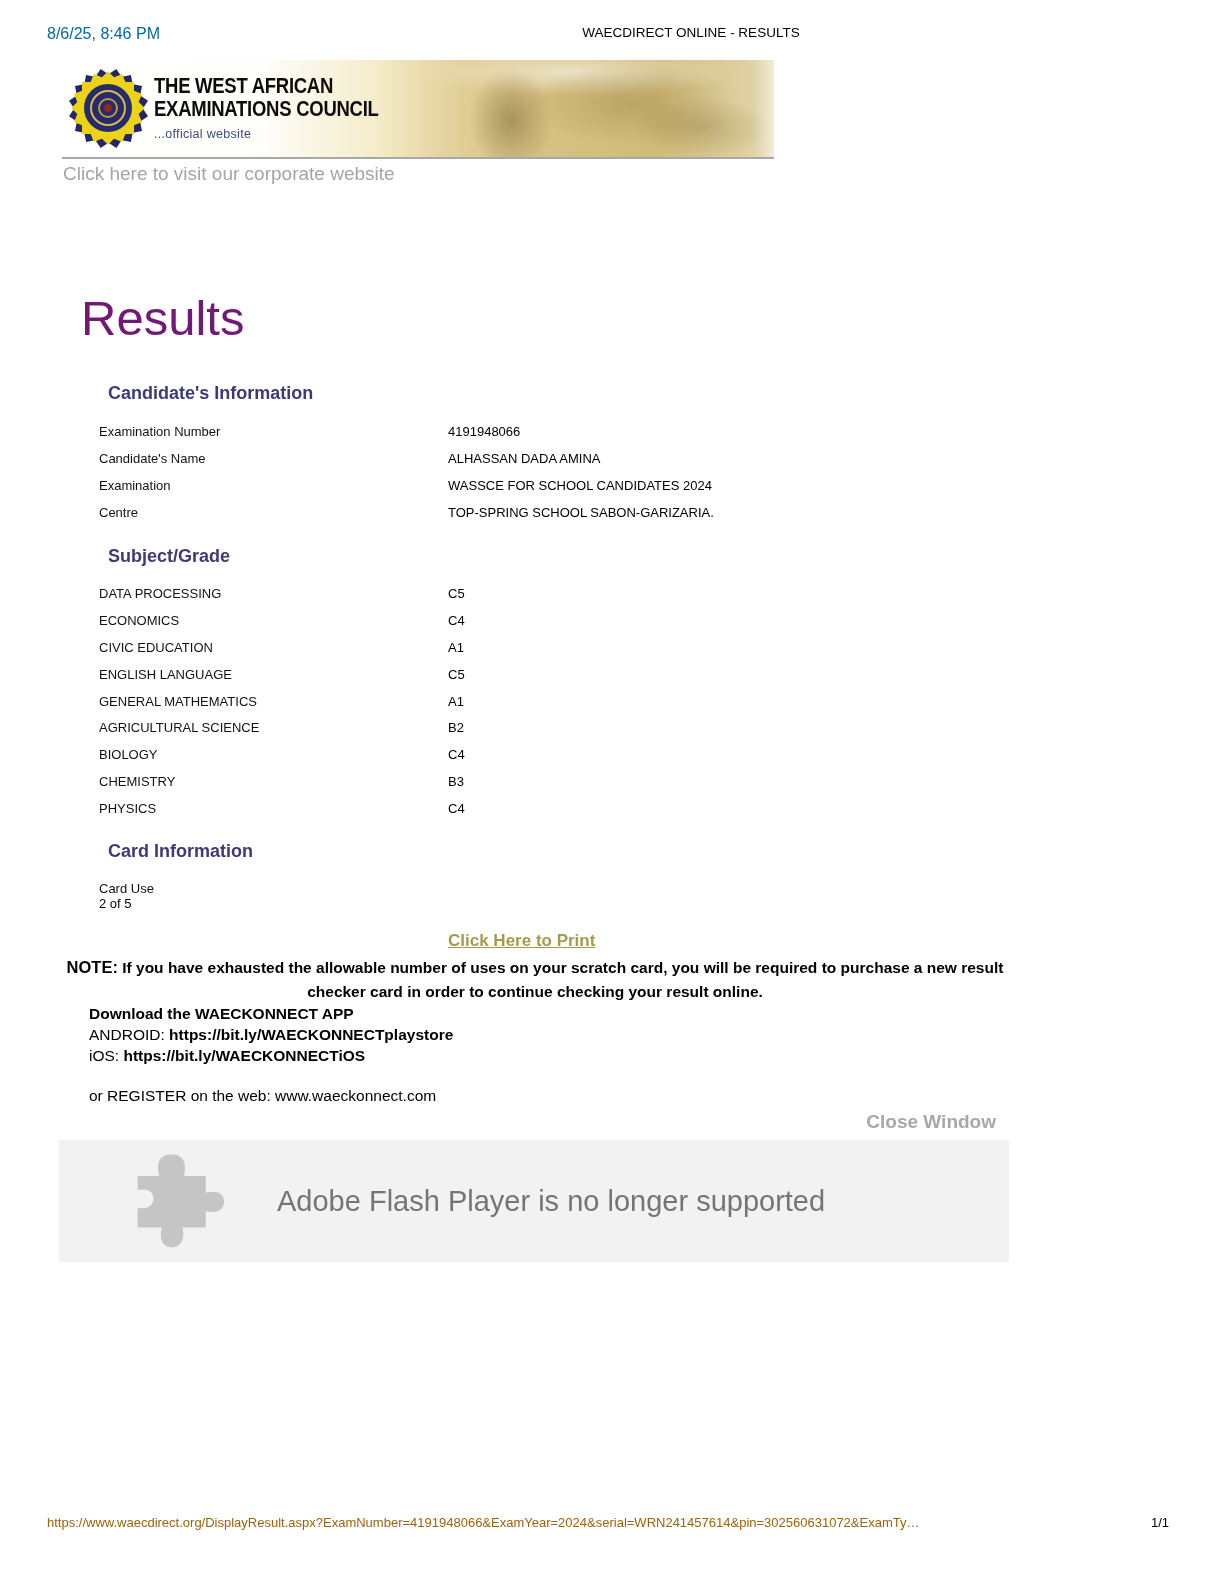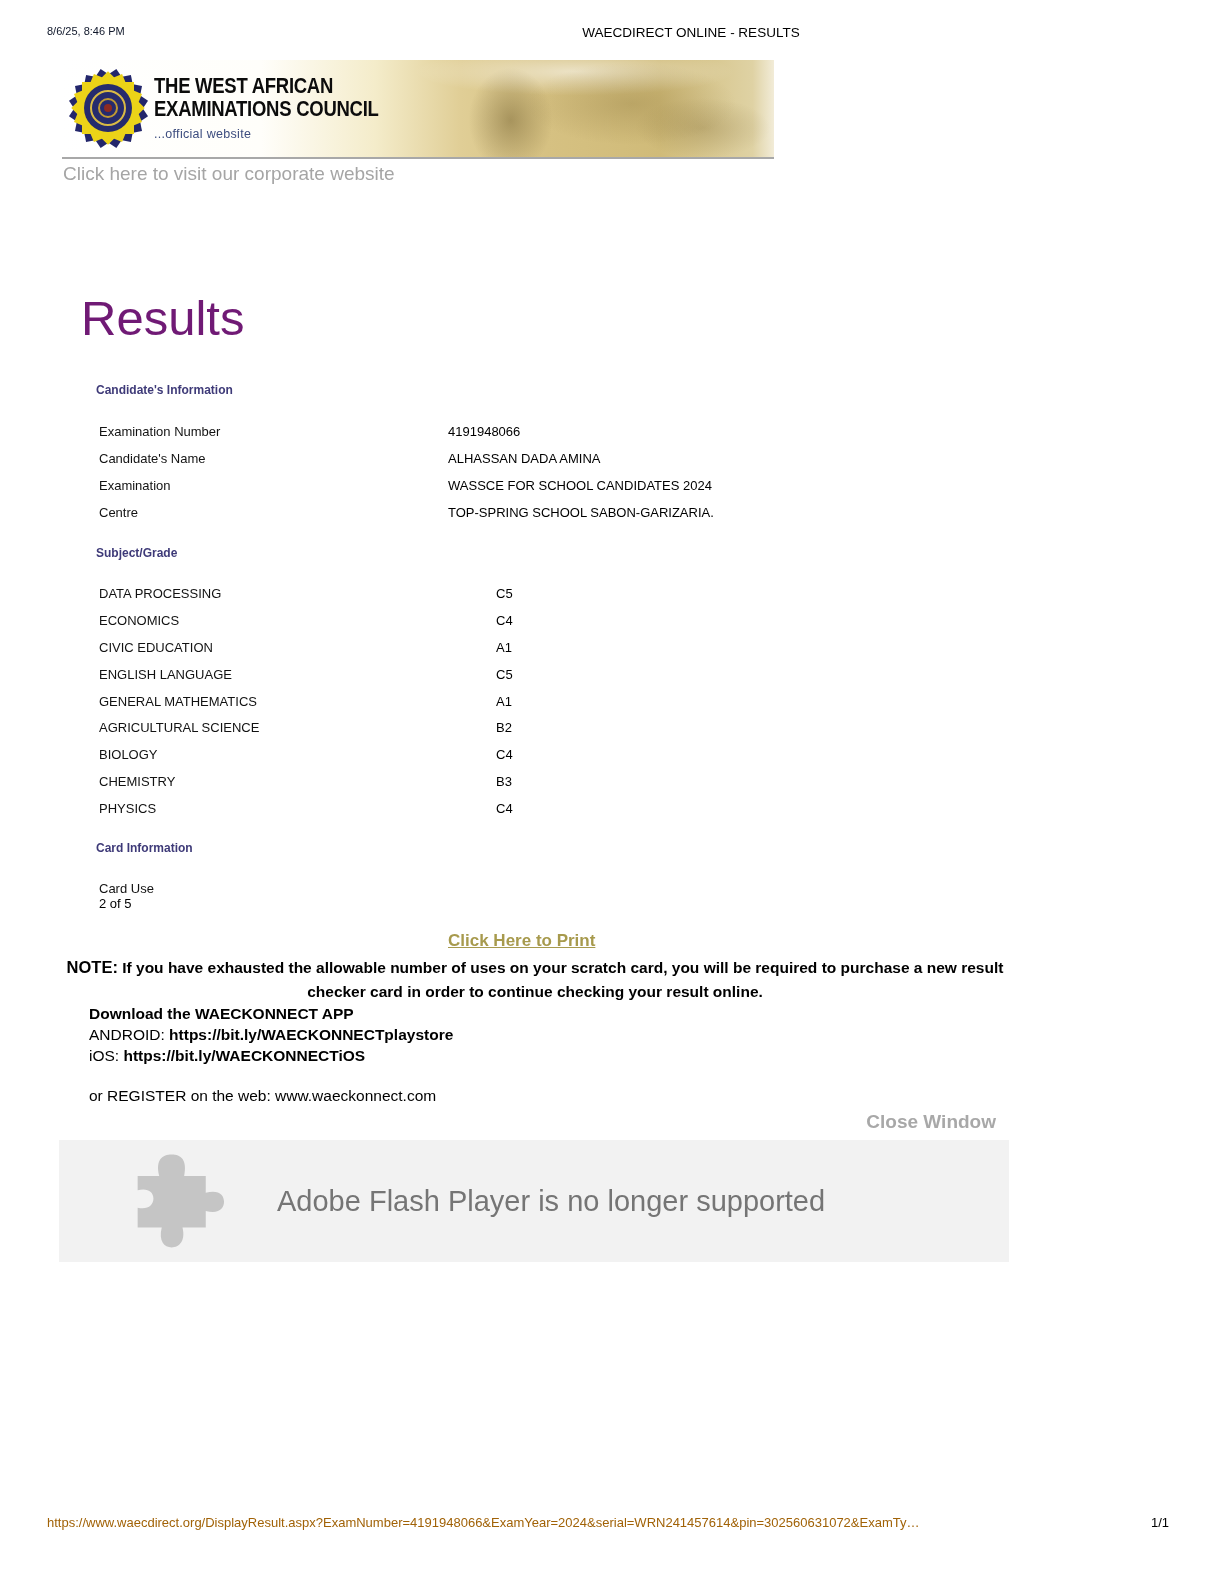--- a/index.html
+++ b/index.html
@@ -4,21 +4,21 @@
 <style>
   * { margin:0; padding:0; box-sizing:border-box; }
   html,body { background:#ffffff; }
   body {
     width:1224px; height:1584px; position:relative;
     font-family:"Liberation Sans", sans-serif;
     color:#1a1a1a; overflow:hidden;
   }
 
   
-  .ph-timestamp { position:absolute; left:47px; top:25px; font-size:11px; color:#0f172a; }
+  .ph-timestamp { position:absolute; left:47px; top:25px; font-size:16px; color:#0369a1; }
   .ph-title { position:absolute; left:691px; top:25px; transform:translateX(-50%); font-size:13.5px; color:#000; white-space:nowrap; }
   .pf-url { position:absolute; left:47px; top:1515px; font-size:13px; color:#a16207; white-space:nowrap; }
   .pf-page { position:absolute; right:55px; top:1515px; font-size:13px; color:#000; }
 
   
   .banner {
     position:absolute; left:62px; top:60px; width:712px; height:99px;
     background:linear-gradient(90deg,#ffffff 0%,#fffefa 28%,#f4ecca 44%,#e0ce96 56%,#d6c182 68%,#d0bb79 84%,#dfd2a4 97%,#f2ecd8 100%);
     border-bottom:2px solid #a8a8a8; cursor:pointer;
   }
@@ -42,27 +42,27 @@
   .logo-emblem::after { content:""; position:absolute; left:4px; top:4px; width:8px; height:8px; border-radius:50%; background:#8d2a22; }
   .banner-text { position:absolute; left:92px; top:15px; }
   .banner-title { font-weight:bold; font-size:21.5px; line-height:23px; color:#0c0c0c; letter-spacing:-.3px; transform:scaleX(.86); transform-origin:left top; white-space:nowrap; }
   .banner-tagline { margin-top:6px; font-size:12.5px; color:#3c4c7e; letter-spacing:.3px; }
 
   .corporate-link { position:absolute; left:63px; top:163px; font-size:19px; color:#a5a5a5; cursor:pointer; }
 
   
   .results-title { position:absolute; left:81px; top:290px; font-size:49px; color:#701a75; }
 
-  .section-heading { position:absolute; left:96px; font-weight:bold; font-size:12px; color:#3e3a78; }
+  .section-heading { position:absolute; left:108px; font-weight:bold; font-size:18px; color:#3e3a78; }
   .h-cand { top:383px; } .h-subj { top:546px; } .h-card { top:841px; }
 
   .kv-table { position:absolute; left:99px; }
   .t-cand { top:424px; } .t-subj { top:586px; } .t-card { top:881px; }
   .kv-row { display:flex; }
-  .t-cand .kv-row { height:27px; } .t-subj .kv-row { height:26.9px;gap:48px; } .t-card .kv-row { height:27px;flex-direction:column; }
+  .t-cand .kv-row { height:27px; } .t-subj .kv-row { height:26.9px; } .t-card .kv-row { height:27px;flex-direction:column; }
   .kv-label { width:349px; font-size:13px; color:#121212; }
   .kv-value { font-size:13px; color:#000000; white-space:nowrap; }
 
   .print-link { position:absolute; left:448px; top:931px; font-size:17px; font-weight:bold; color:#a79a4d; text-decoration:underline; cursor:pointer; }
 
   .note { position:absolute; left:60px; top:956px; width:950px; text-align:center; font-weight:bold; font-size:15.5px; line-height:23.5px; color:#000; }
   .note-label { font-size:16.5px; }
 
   .app-promo { position:absolute; left:89px; top:1003px; font-size:15.5px; line-height:21px; color:#000; }
   .app-promo .b { font-weight:bold; }

